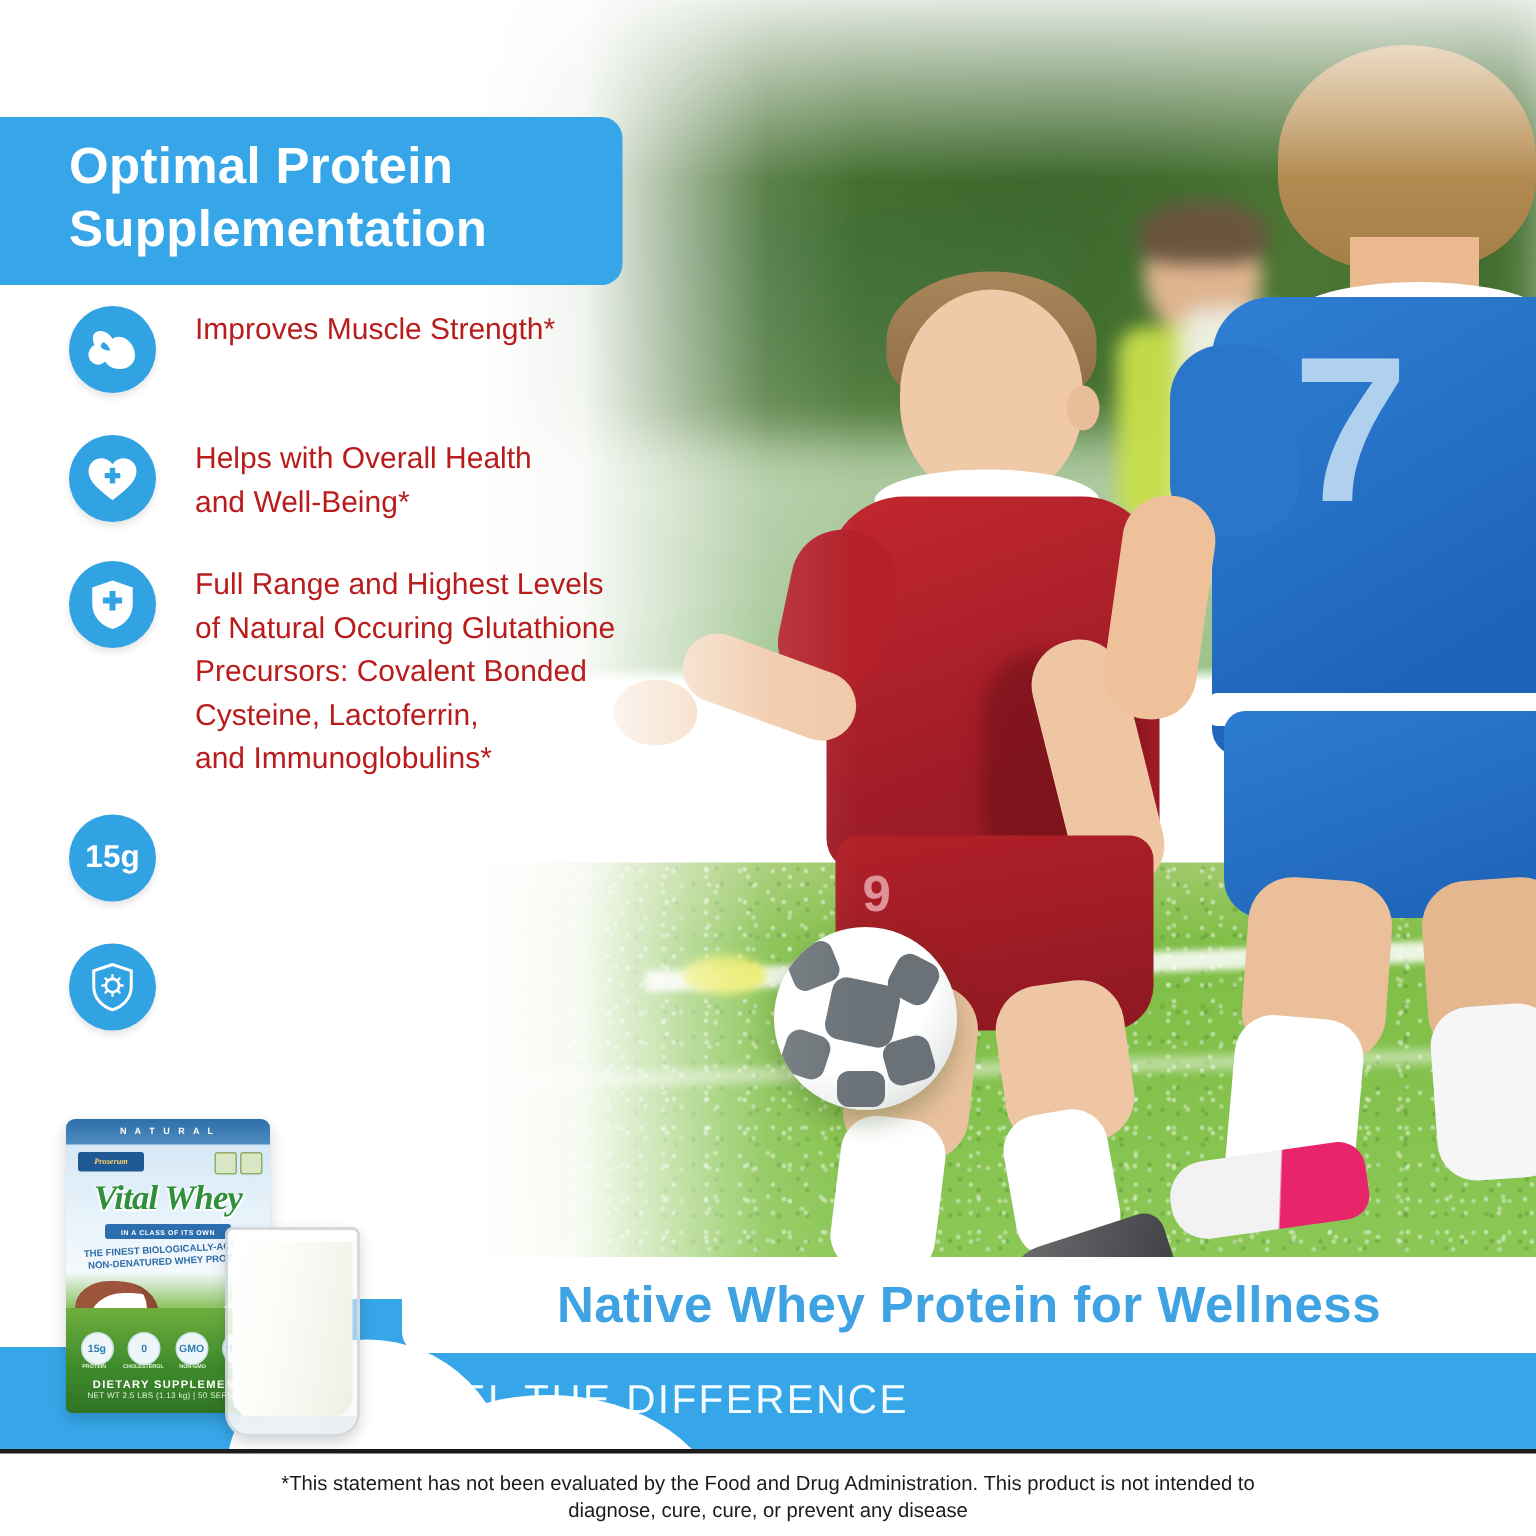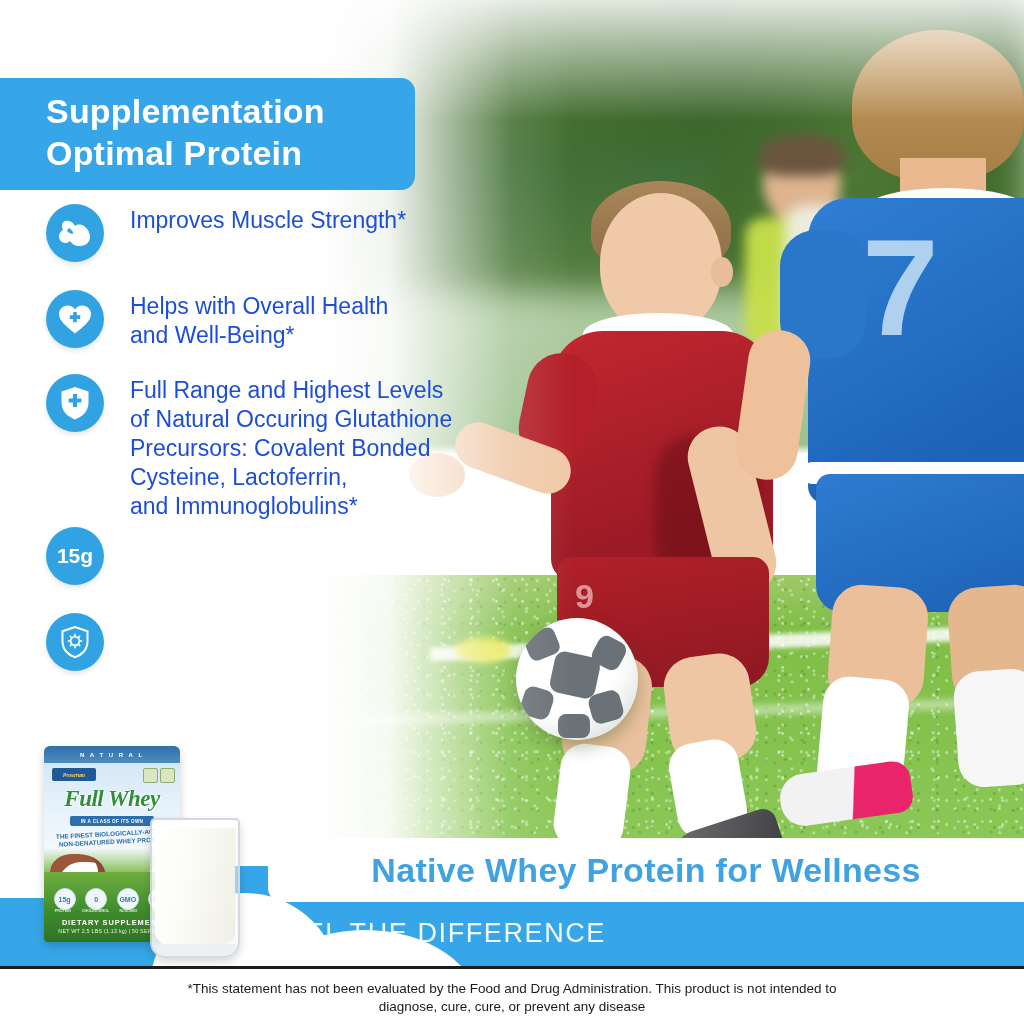--- a/index.html
+++ b/index.html
@@ -171,26 +171,26 @@
     background:#31a3e2;position:relative;margin-right:26px;
     box-shadow:0 3px 5px rgba(0,0,0,.10);
   }
   .bicon svg{position:absolute;left:50%;top:50%;transform:translate(-50%,-50%);}
   .bicon .gtext{
     position:absolute;left:0;top:0;width:58px;height:58px;
     display:flex;align-items:center;justify-content:center;
     color:#fff;font-size:21px;font-weight:700;font-family:"Liberation Sans",sans-serif;
   }
   .btext{
-    color:#1d4ed8;font-size:23px;line-height:29px;font-weight:400;
+    color:#b91c1c;font-size:20px;line-height:29px;font-weight:400;
     font-family:"Liberation Sans",sans-serif;padding-top:2px;white-space:pre-line;
   }
   .b1{margin-bottom:28px;}
   .b2{margin-bottom:24px;}
-  .b3{margin-bottom:6px;}
+  .b3{margin-bottom:22px;}
   .b4{margin-bottom:28px;}
 
   
   .band{
     position:absolute;left:0;top:866px;width:1024px;height:100px;background:#36a6e8;
   }
   .band-notch{
     position:absolute;left:0;top:866px;width:56px;height:32px;background:#ffffff;
   }
   .band-cut{
@@ -379,22 +379,22 @@
       <div class="pent d"></div>
         <div class="pent e"></div>
         <div class="pent f"></div>
     </div>
 
     <div class="haze"></div>
     <div class="haze-top"></div>
   </div>
 
   <div class="header-banner">
+    <div class="line">Optimal Protein</div>
     <div class="line">Supplementation</div>
-    <div class="line">Optimal Protein</div>
   </div>
 
   <div class="benefits">
 
     <div class="benefit b1">
       <div class="bicon">
         <svg width="34" height="30" viewBox="0 0 34 30" aria-hidden="true">
           <path fill="#ffffff" d="M4 7c0-3 3-5 7-4 3 .8 5 3 6 5 2-2 6-2 9 0 4 2.6 6 7 6 11 0 5-4 9-10 9-5 0-8-2-10-5-2 2-5 3-8 1-3-2-4-6-2-9 1-1.6 2-2.6 3-3-1-1.6-1-3.6-1-5z"></path>
           <path fill="#31a3e2" d="M11 10c2 1 3.5 3 4.5 5.5C13 16 10.5 15 9 13c.5-1.4 1.2-2.4 2-3z"></path>
         </svg>
@@ -463,21 +463,21 @@
       <div class="top-strip">
         <span>N A T U R A L</span>
       </div>
       <div class="brand">
         <span>Proserum</span>
       </div>
       <div class="seals">
         <div class="seal"></div>
         <div class="seal"></div>
       </div>
-      <div class="vw">Full Whey</div>
+      <div class="vw">Vital Whey</div>
       <div class="tag">
         <span>IN A CLASS OF ITS OWN</span>
       </div>
       <div class="claim">THE FINEST BIOLOGICALLY-ACTIVE
 NON-DENATURED WHEY PROTEIN</div>
       <div class="cow"></div>
       <div class="cow2"></div>
       <div class="grassband"></div>
       <div class="badges">
         <div class="badge">15g</div>

